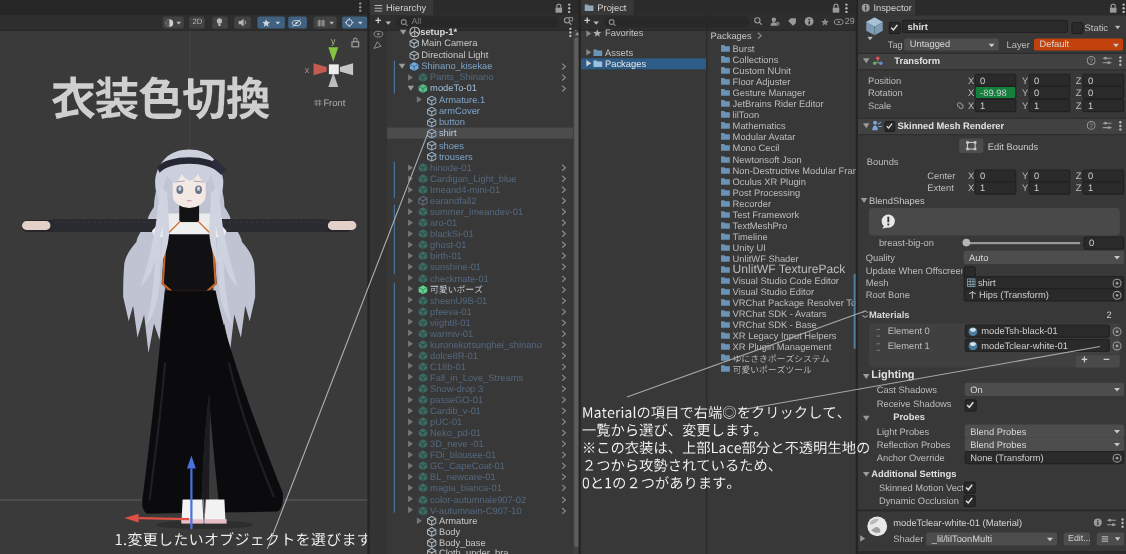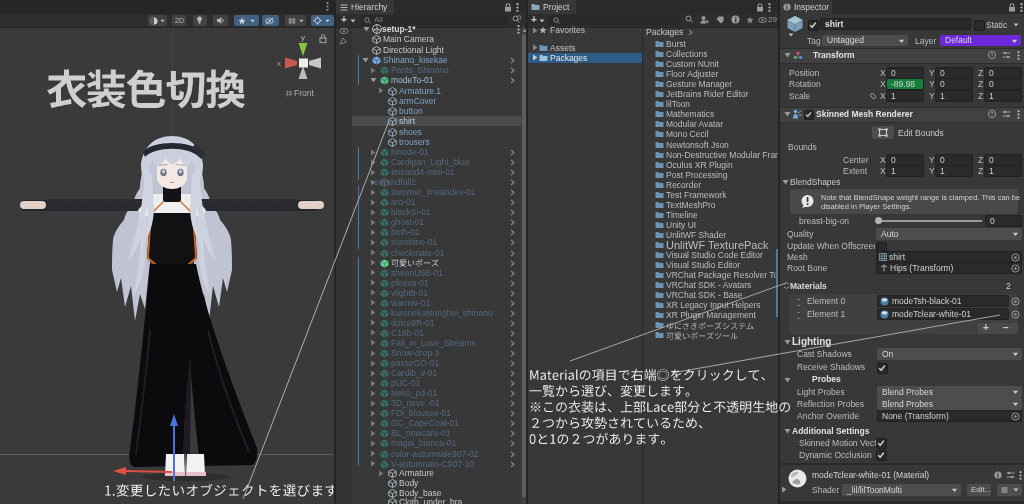--- a/index.html
+++ b/index.html
@@ -357,21 +357,21 @@
       <svg style="position:absolute;left:174px;top:169.10000000000002px" width="5" height="7" viewBox="0 0 5 7">
         <path d="M1 0.8 L4 3.5 L1 6.2" fill="none" stroke="#8a8a8a" stroke-width="1.1"></path>
       </svg>
       <svg style="position:absolute;left:34px;top:178.65000000000003px" width="6" height="7" viewBox="0 0 6 7">
         <path d="M1 0.5 L5.5 3.5 L1 6.5 Z" fill="#777777"></path>
       </svg>
       <svg style="position:absolute;left:44px;top:178.15000000000003px" width="9" height="9" viewBox="0 0 9 9">
         <path d="M4.5 0.5 L8.3 2.6 L8.3 6.4 L4.5 8.5 L0.7 6.4 L0.7 2.6 Z" fill="none" stroke="#5d6a78" stroke-width="1"></path>
         <path d="M0.7 2.6 L4.5 4.6 L8.3 2.6 M4.5 4.6 L4.5 8.5" fill="none" stroke="#5d6a78" stroke-width="1"></path>
       </svg>
-      <div style="position:absolute;left:38px;top:176.15000000000003px;height:12px;line-height:12px;font-size:8.5px;font-weight:normal;color:#54687e;white-space:nowrap;">earandfall2</div>
+      <div style="position:absolute;left:55px;top:176.15000000000003px;height:12px;line-height:12px;font-size:8.5px;font-weight:normal;color:#54687e;white-space:nowrap;">earandfall2</div>
       <svg style="position:absolute;left:174px;top:179.15000000000003px" width="5" height="7" viewBox="0 0 5 7">
         <path d="M1 0.8 L4 3.5 L1 6.2" fill="none" stroke="#8a8a8a" stroke-width="1.1"></path>
       </svg>
       <svg style="position:absolute;left:34px;top:188.70000000000005px" width="6" height="7" viewBox="0 0 6 7">
         <path d="M1 0.5 L5.5 3.5 L1 6.5 Z" fill="#777777"></path>
       </svg>
       <svg style="position:absolute;left:44px;top:188.20000000000005px" width="9" height="9" viewBox="0 0 9 9">
         <path d="M4.5 0.4 L8.4 2.5 L8.4 6.5 L4.5 8.6 L0.6 6.5 L0.6 2.5 Z" fill="#3c6a60"></path>
         <path d="M0.6 2.5 L4.5 4.5 L8.4 2.5 M4.5 4.5 L4.5 8.6" fill="none" stroke="#2a4a42" stroke-width="0.8"></path>
       </svg>
@@ -980,21 +980,21 @@
       <div style="position:absolute;left:206px;top:18.5px;height:12px;line-height:12px;font-size:8.5px;font-weight:normal;color:#c4c4c4;white-space:nowrap;">Static</div>
       <svg style="position:absolute;left:233px;top:22.5px" width="6" height="4" viewBox="0 0 6 4">
         <path d="M0.5 0.5 L3 3.5 L5.5 0.5 Z" fill="#bbb"></path>
       </svg>
       <div style="position:absolute;left:27px;top:34.5px;height:12px;line-height:12px;font-size:8.5px;font-weight:normal;color:#bdbdbd;white-space:nowrap;">Tag</div>
       <div style="position:absolute;left:42px;top:35px;width:86px;height:11px;background:#4d4d4d;border-radius:2px;font-size:8.5px;line-height:11px;color:#d8d8d8;padding-left:5px;box-sizing:border-box;white-space:nowrap;overflow:hidden;">Untagged</div>
       <svg style="position:absolute;left:118px;top:38.5px" width="7" height="5" viewBox="0 0 7 5">
         <path d="M0.8 0.8 L3.5 4 L6.2 0.8 Z" fill="#c8c8c8"></path>
       </svg>
       <div style="position:absolute;left:135px;top:34.5px;height:12px;line-height:12px;font-size:8.5px;font-weight:normal;color:#bdbdbd;white-space:nowrap;">Layer</div>
-      <div style="position:absolute;left:160px;top:35px;width:81px;height:11px;background:#6d28d9;border-radius:2px;font-size:8.5px;line-height:11px;color:#d8d8d8;padding-left:5px;box-sizing:border-box;white-space:nowrap;overflow:hidden;">Default</div>
+      <div style="position:absolute;left:160px;top:35px;width:81px;height:11px;background:#c2410c;border-radius:2px;font-size:8.5px;line-height:11px;color:#d8d8d8;padding-left:5px;box-sizing:border-box;white-space:nowrap;overflow:hidden;">Default</div>
       <svg style="position:absolute;left:231px;top:38.5px" width="7" height="5" viewBox="0 0 7 5">
         <path d="M0.8 0.8 L3.5 4 L6.2 0.8 Z" fill="#c8c8c8"></path>
       </svg>
       <div style="position:absolute;left:0px;top:48px;width:244px;height:14px;background:#414141;border-top:1px solid #2c2c2c;border-bottom:1px solid #2c2c2c;"></div>
       <svg style="position:absolute;left:4px;top:52px" width="7" height="6" viewBox="0 0 7 6">
         <path d="M0.5 1 L6.5 1 L3.5 5.5 Z" fill="#9a9a9a"></path>
       </svg>
       <svg style="position:absolute;left:13px;top:50px" width="10" height="10" viewBox="0 0 10 10">
         <circle cx="5" cy="3" r="1.6" fill="#e05555"></circle>
         <circle cx="2.2" cy="7.5" r="1.6" fill="#58b558"></circle>
@@ -1096,21 +1096,20 @@
         <path d="M0.5 1 L6.5 1 L3.5 5.5 Z" fill="#9a9a9a"></path>
       </svg>
       <div style="position:absolute;left:10px;top:175.5px;height:12px;line-height:12px;font-size:8.5px;font-weight:normal;color:#c8c8c8;white-space:nowrap;">BlendShapes</div>
       <div style="position:absolute;left:10px;top:189px;width:228px;height:25px;background:#494949;border-radius:3px;"></div>
       <svg style="position:absolute;left:20px;top:194px" width="15" height="15" viewBox="0 0 15 15">
         <circle cx="7.5" cy="7" r="6" fill="#e8e8e8"></circle>
         <path d="M4 11 L2 14 L7 12.5 Z" fill="#e8e8e8"></path>
         <rect x="6.7" y="3" width="1.7" height="5" fill="#333"></rect>
         <rect x="6.7" y="9.2" width="1.7" height="1.7" fill="#333"></rect>
       </svg>
-      <div style="position:absolute;left:41px;top:192.5px;font-size:7.5px;line-height:9.5px;color:#d2d2d2;">Note that BlendShape weight range is clamped. This can be<br>disabled in Player Settings.</div>
       <div style="position:absolute;left:19px;top:214.6px;height:12px;line-height:12px;font-size:8.5px;font-weight:normal;color:#bdbdbd;white-space:nowrap;">breast-big-on</div>
       <div style="position:absolute;left:96px;top:220px;width:106px;height:1.5px;background:#999999;"></div>
       <div style="position:absolute;left:95px;top:217px;width:7px;height:7px;border-radius:50%;background:#b5b5b5;"></div>
       <div style="position:absolute;left:205px;top:214.6px;width:37px;height:12px;background:#2a2a2a;border:1px solid #212121;box-sizing:border-box;border-radius:2px;font-size:8.5px;line-height:10px;color:#cfcfcf;padding-left:4px;white-space:nowrap;overflow:hidden;">0</div>
       <div style="position:absolute;left:7px;top:227.6px;height:12px;line-height:12px;font-size:8.5px;font-weight:normal;color:#bdbdbd;white-space:nowrap;">Quality</div>
       <div style="position:absolute;left:96px;top:227.6px;width:146px;height:12px;background:#4d4d4d;border-radius:2px;font-size:8.5px;line-height:12px;color:#d8d8d8;padding-left:5px;box-sizing:border-box;white-space:nowrap;overflow:hidden;">Auto</div>
       <svg style="position:absolute;left:232px;top:231.6px" width="7" height="5" viewBox="0 0 7 5">
         <path d="M0.8 0.8 L3.5 4 L6.2 0.8 Z" fill="#c8c8c8"></path>
       </svg>
       <div style="position:absolute;left:7px;top:240px;height:12px;line-height:12px;font-size:8.5px;font-weight:normal;color:#bdbdbd;white-space:nowrap;width:88px;overflow:hidden;">Update When Offscreen</div>

